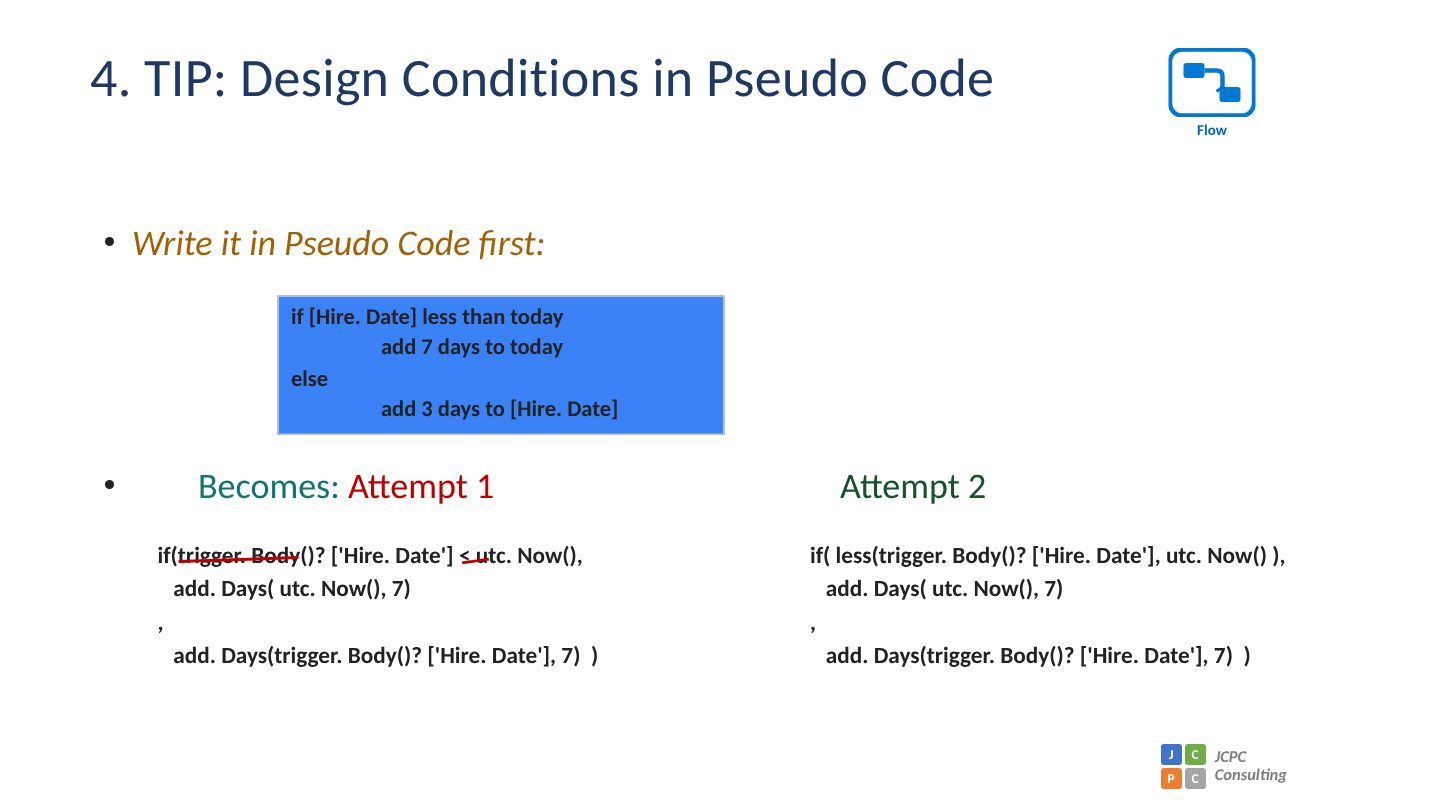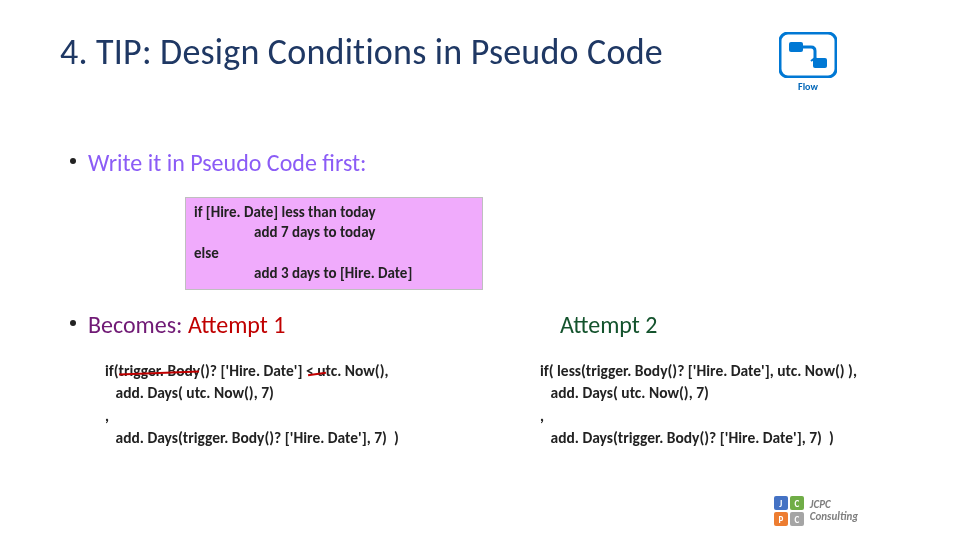--- a/index.html
+++ b/index.html
@@ -41,21 +41,22 @@
     color: #0066b8;
     font-weight: 600;
     margin-top: 2px;
   }
 
   .bullet1 {
     position: absolute;
     left: 88px;
     top: 148px;
     font-size: 24px;
-    color: #8b5cf6;
+    color: #a16207;
+    font-style: italic;
   }
   .bullet-dot {
     position: absolute;
     left: -18px;
     top: 10px;
     width: 6px; height: 6px;
     background: #222;
     border-radius: 50%;
   }
 
@@ -63,31 +64,31 @@
     position: absolute;
     left: 185px;
     top: 197px;
     width: 280px;
     border: 1px solid #bfbfbf;
     padding: 4px 8px 6px 8px;
     font-size: 15px;
     font-weight: 700;
     color: #222;
     line-height: 1.35;
-    background: #f0abfc;
+    background: #3b82f6;
   }
   .pseudo-box .indent { padding-left: 60px; }
 
   .bullet2 {
     position: absolute;
     left: 88px;
     top: 310px;
     font-size: 24px;
   }
-  .bullet2 .label { color: #701a75; }
+  .bullet2 .label { color: #0f766e; margin-left: 44px; }
   .bullet2 .accent { color: #c00000; margin-top: 32px; }
 
   .attempt2-title {
     position: absolute;
     left: 560px;
     top: 310px;
     font-size: 24px;
     color: #14532d;
   }
 

